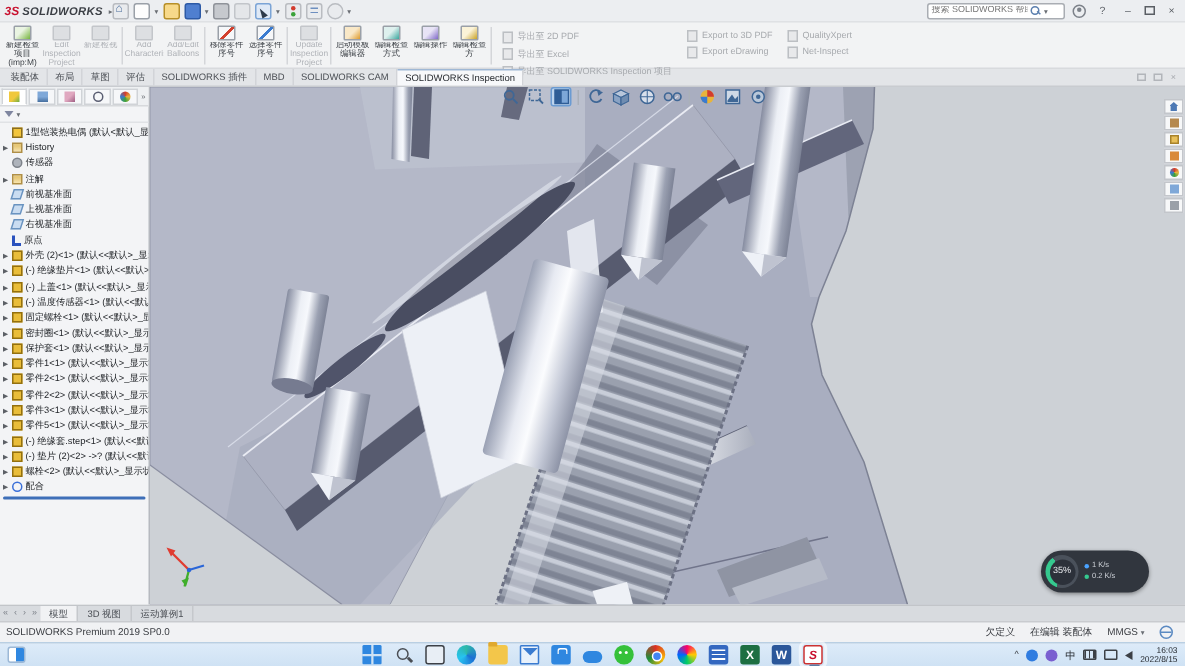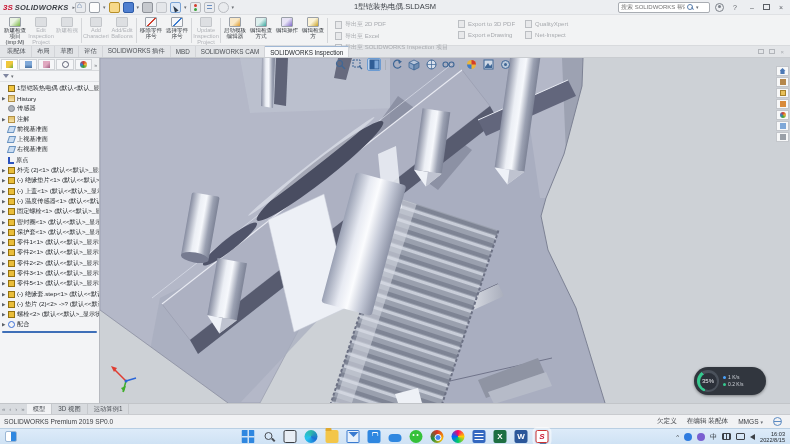--- a/index.html
+++ b/index.html
@@ -198,21 +198,20 @@
       <span class="caret">▾</span>
       <span class="qi print"></span>
       <span class="qi undo"></span>
       <span class="qi cursor"></span>
       <span class="caret">▾</span>
       <span class="qi rebuild"></span>
       <span class="qi props"></span>
       <span class="qi gear"></span>
       <span class="caret">▾</span>
     </div>
-    <div class="doc-title">1型铠装热电偶.SLDASM</div>
     <div class="tb-right">
       <div class="searchbox">
         <input placeholder="搜索 SOLIDWORKS 帮助" style="">
         <span class="mag"></span>
         <span class="caret">▾</span>
       </div>
       <span class="user-ic"></span>
       <span class="winbtn">?</span>
       <span class="winbtn">–</span>
       <span class="restore-ic"></span>

